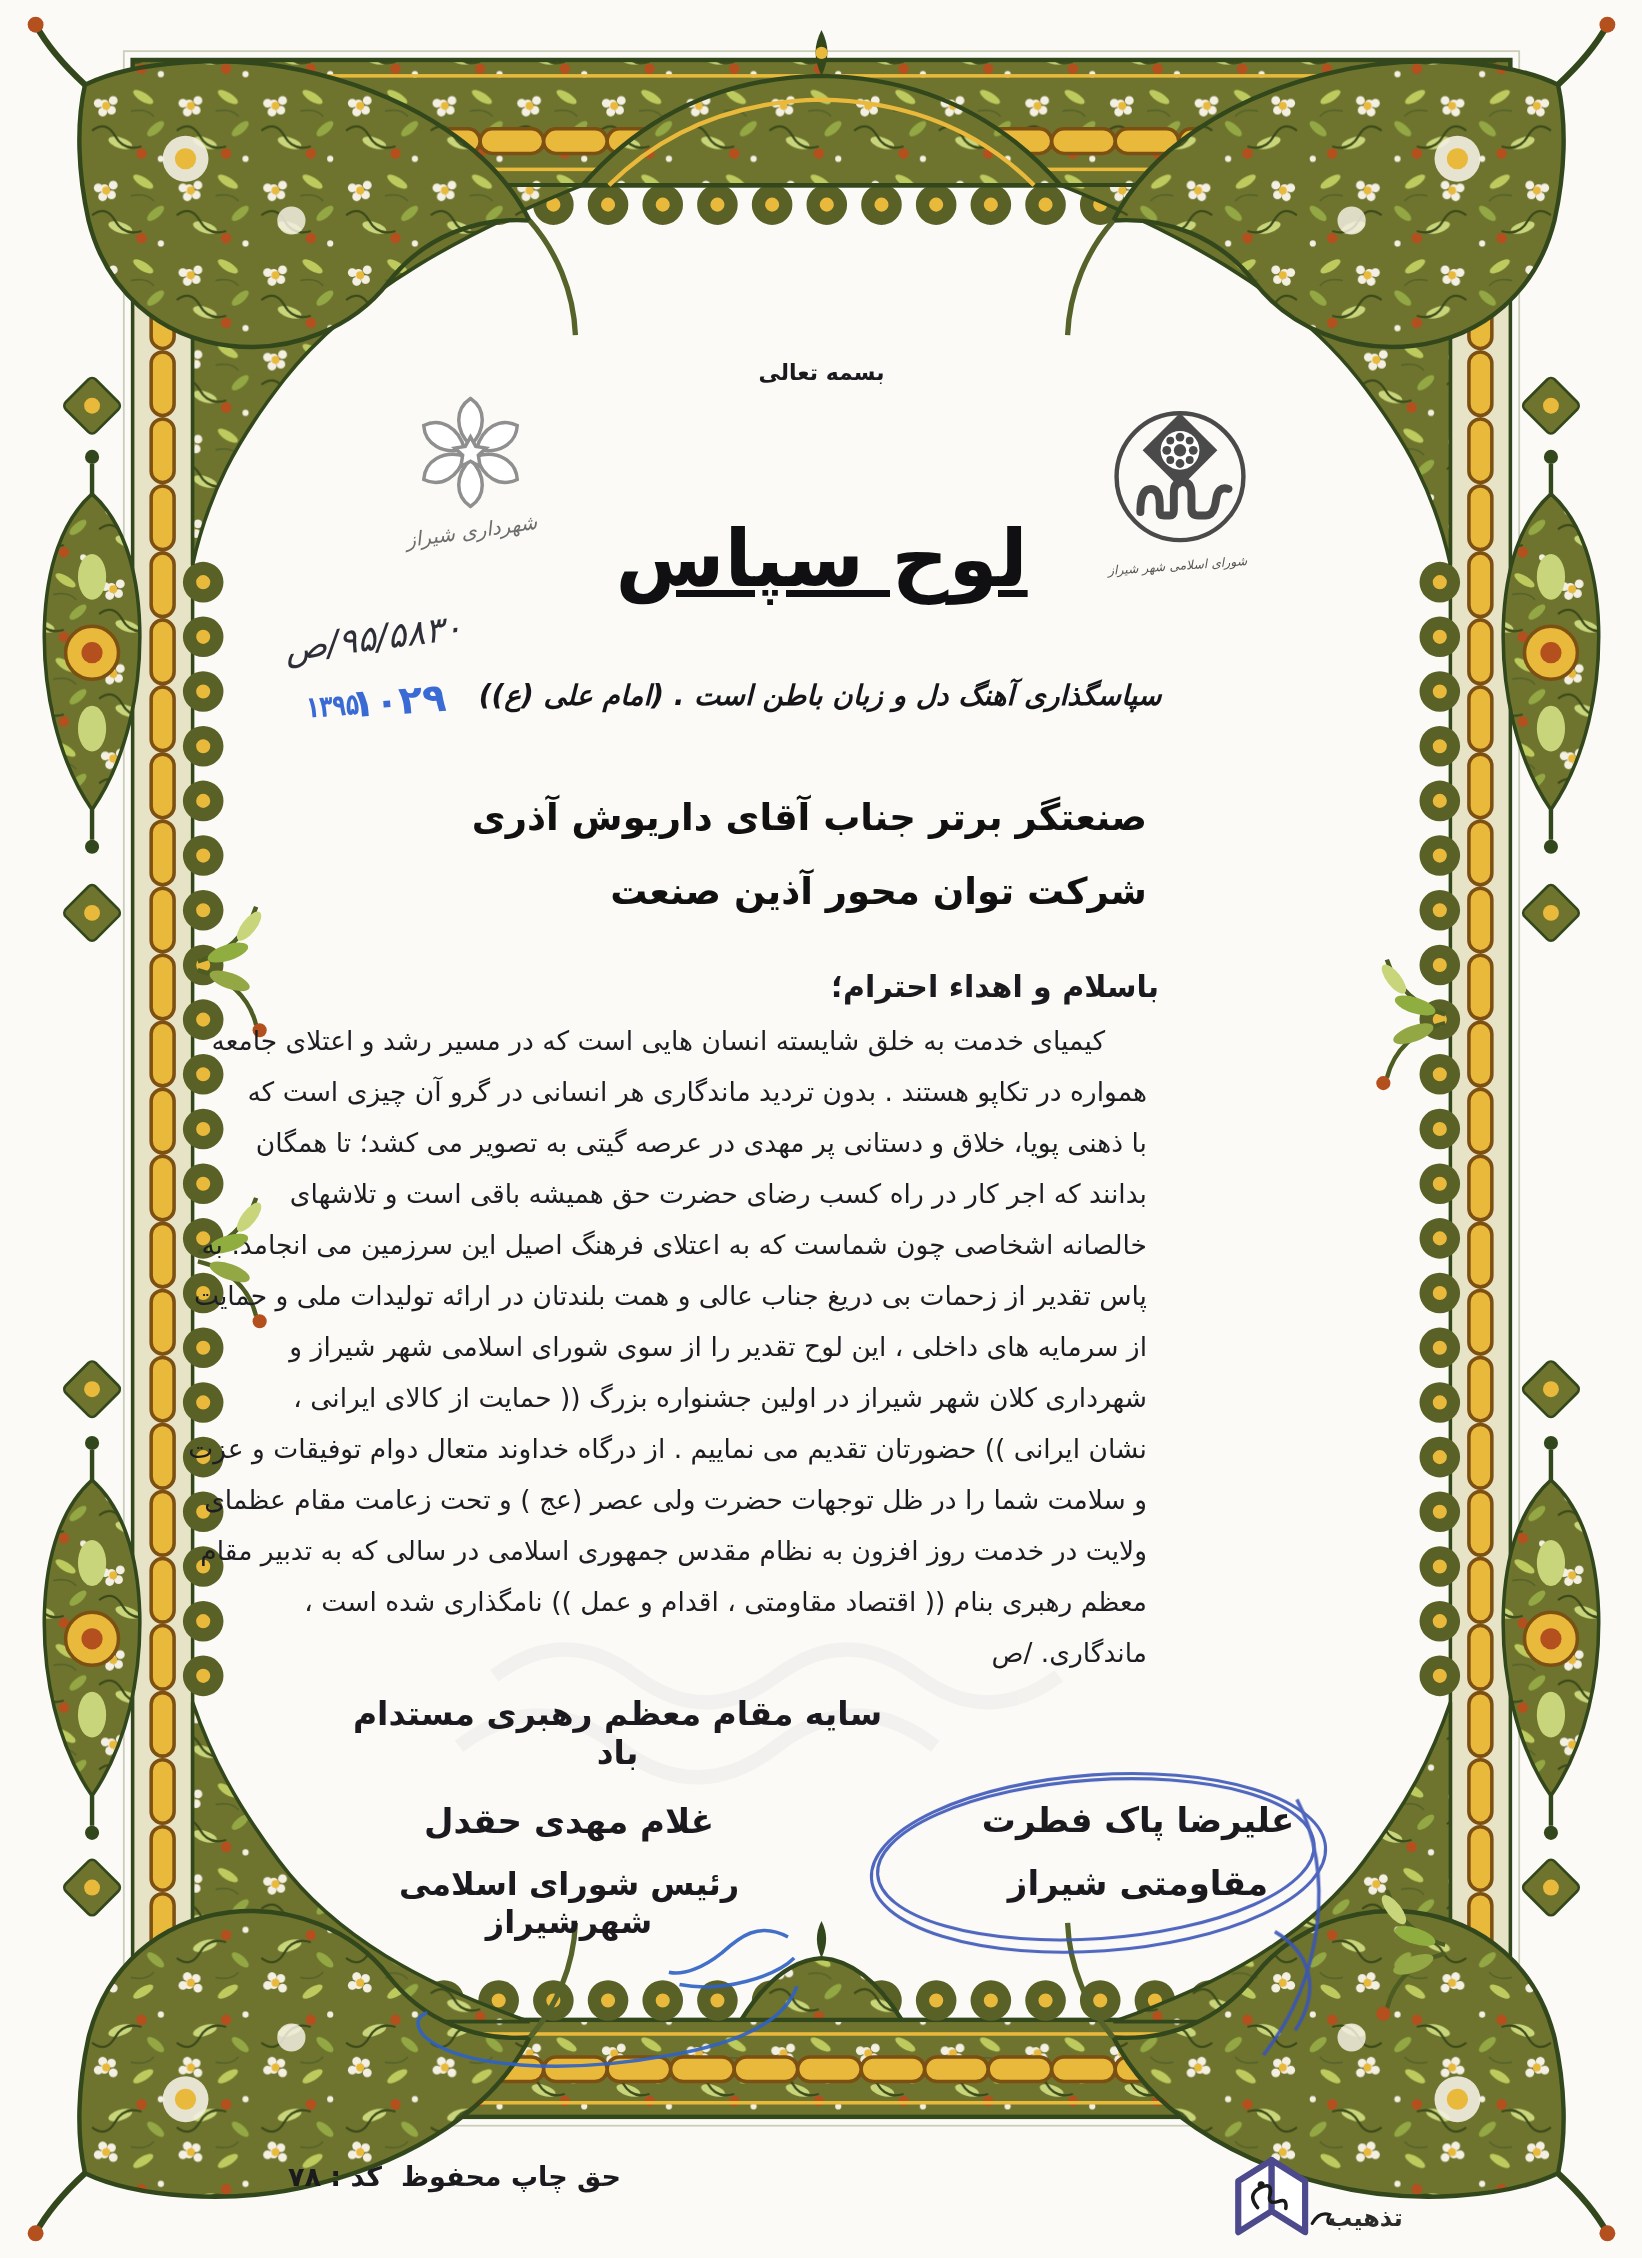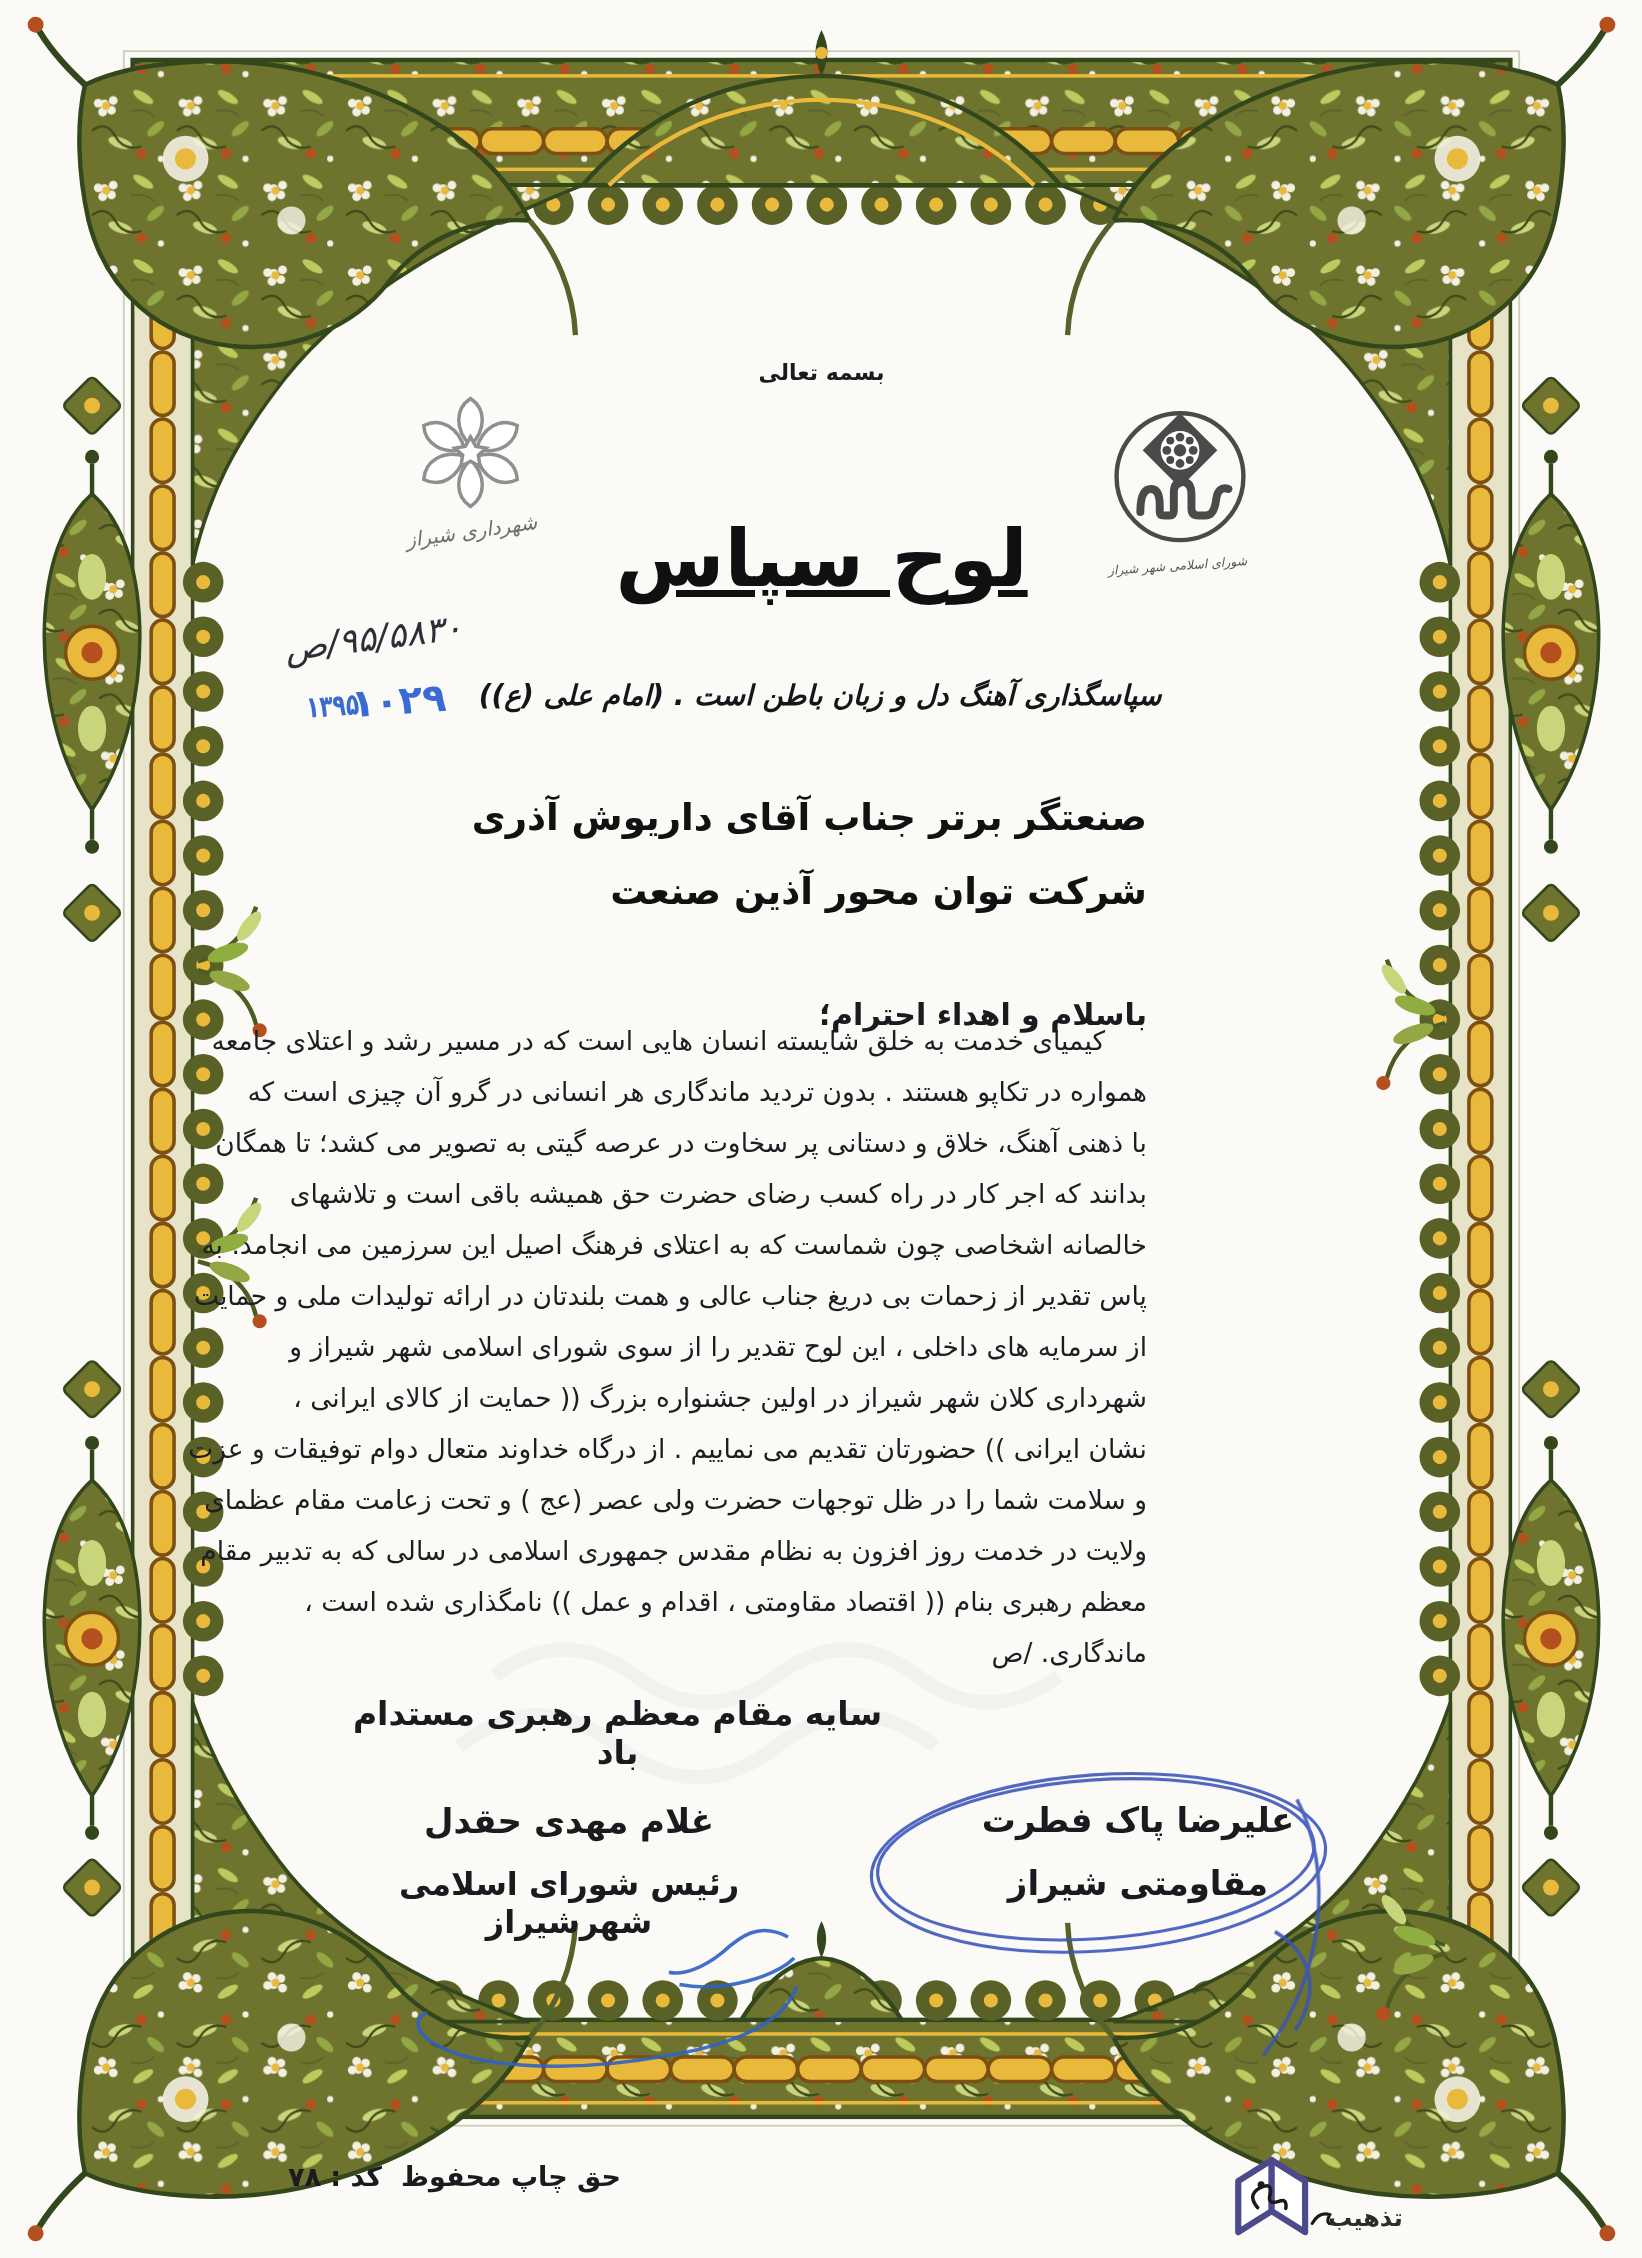--- a/index.html
+++ b/index.html
@@ -21,21 +21,21 @@
   .title{left:0;top:513px;width:1643px;text-align:center;font-size:79px;font-weight:bold;color:#101013;
          letter-spacing:0.9px;text-decoration:underline;}
   .subtitle{left:379px;top:679px;width:882px;text-align:center;font-size:28px;font-weight:600;
             font-style:italic;color:#15151a;}
   .ref-black{left:284px;top:618px;font-size:35px;font-style:italic;color:#2e2e38;transform:rotate(-7deg);}
   .blue{color:#3a6ad4;font-weight:bold;}
   .blue-num{left:351px;top:678px;font-size:39px;letter-spacing:12.4px;transform:rotate(-4deg);}
   .blue-year{left:296px;top:688px;font-size:30px;transform:rotate(-4deg) scaleX(.72);}
   .recipient{left:335px;width:812px;text-align:right;font-weight:bold;font-size:37px;color:#111;}
   .rec1{top:796px;} .rec2{top:870px;}
-  .salutation{left:335px;top:969px;width:812px;text-align:right;font-size:30px;font-weight:600;margin-top:28px;}
+  .salutation{left:347px;top:969px;width:812px;text-align:right;font-size:30px;font-weight:600;}
   .body-block{left:340px;top:1015px;width:807px;z-index:2;position:absolute;}
   .line{font-size:26.5px;line-height:51px;height:51px;white-space:nowrap;
         text-align:justify;text-align-last:justify;color:#1d1d22;}
   .line.first{padding-right:42px;}
   .line.last{text-align:right;text-align-last:right;}
   .closing{left:335px;top:1694px;width:565px;text-align:center;font-size:33px;font-weight:bold;}
   .sig-name{font-weight:bold;text-align:center;position:absolute;z-index:2;}
   .sig-r-name{left:935px;top:1800px;width:406px;font-size:34px;}
   .sig-r-title{left:935px;top:1863px;width:406px;font-size:34px;}
   .sig-l-name{left:353px;top:1801px;width:432px;font-size:34px;}
@@ -221,21 +221,21 @@
   <div class="txt blue blue-year" dir="rtl">۱۳۹۵</div>
 
   <div class="txt recipient rec1" dir="rtl">صنعتگر برتر جناب آقای داریوش آذری</div>
   <div class="txt recipient rec2" dir="rtl">شرکت توان محور آذین صنعت</div>
 
   <div class="txt salutation" dir="rtl">باسلام و اهداء احترام؛</div>
 
   <div class="body-block" dir="rtl">
     <div class="line first">کیمیای خدمت به خلق شایسته انسان هایی است که در مسیر رشد و اعتلای جامعه</div>
     <div class="line">همواره در تکاپو هستند . بدون تردید ماندگاری هر انسانی در گرو آن چیزی است که</div>
-    <div class="line">با ذهنی آهنگ، خلاق و دستانی پر سخاوت در عرصه گیتی به تصویر می کشد؛ تا همگان</div>
+    <div class="line">با ذهنی پویا، خلاق و دستانی پر مهدی در عرصه گیتی به تصویر می کشد؛ تا همگان</div>
     <div class="line">بدانند که اجر کار در راه کسب رضای حضرت حق همیشه باقی است و تلاشهای</div>
     <div class="line">خالصانه اشخاصی چون شماست که به اعتلای فرهنگ اصیل این سرزمین می انجامد. به</div>
     <div class="line">پاس تقدیر از زحمات بی دریغ جناب عالی و همت بلندتان در ارائه تولیدات ملی و حمایت</div>
     <div class="line">از سرمایه های داخلی ، این لوح تقدیر را از سوی شورای اسلامی شهر شیراز و</div>
     <div class="line">شهرداری کلان شهر شیراز در اولین جشنواره بزرگ (( حمایت از کالای ایرانی ،</div>
     <div class="line">نشان ایرانی )) حضورتان تقدیم می نماییم . از درگاه خداوند متعال دوام توفیقات و عزت</div>
     <div class="line">و سلامت شما را در ظل توجهات حضرت ولی عصر (عج ) و تحت زعامت مقام عظمای</div>
     <div class="line">ولایت در خدمت روز افزون به نظام مقدس جمهوری اسلامی در سالی که به تدبیر مقام</div>
     <div class="line">معظم رهبری بنام (( اقتصاد مقاومتی ، اقدام و عمل )) نامگذاری شده است ،</div>
     <div class="line last">ماندگاری. /ص</div>

